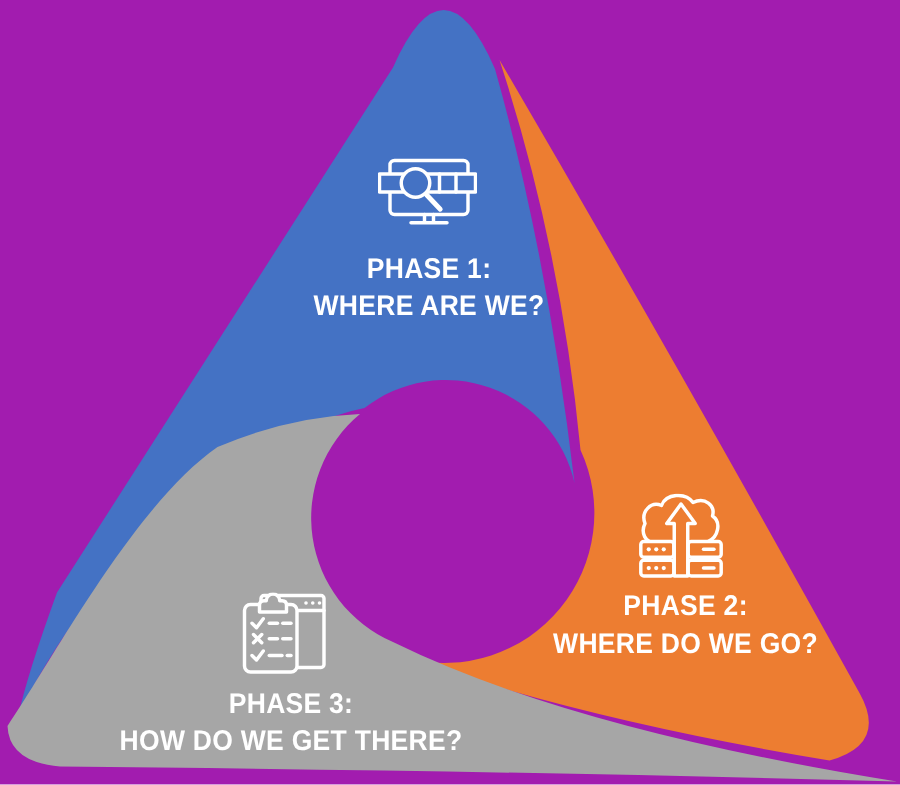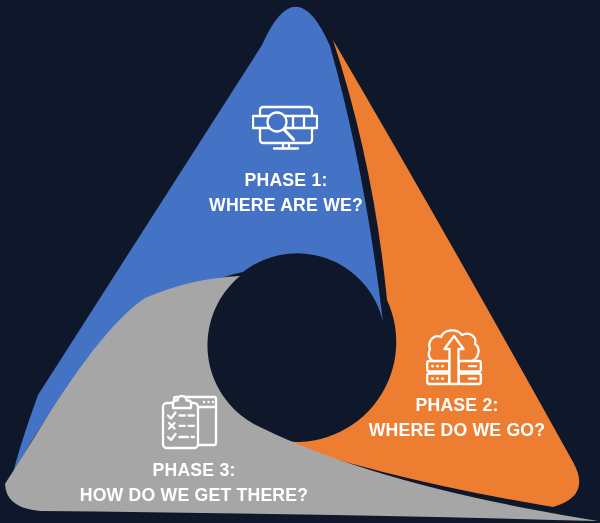--- a/index.html
+++ b/index.html
@@ -1,16 +1,16 @@
 <!DOCTYPE html>
 <html><head>
 <meta charset="utf-8">
 <style>
   html,body{margin:0;padding:0;background:#fff;}
-  .stage{position:relative;width:600px;height:523px;background:#0f172a;overflow:hidden;
+  .stage{position:relative;width:600px;height:523px;background:#a21caf;overflow:hidden;
          font-family:"Liberation Sans",sans-serif;}
   .shapes{position:absolute;left:0;top:0;}
   .phase-text{position:absolute;color:#fff;text-align:center;white-space:nowrap;
               font-weight:700;font-size:19px;line-height:25px;letter-spacing:.2px;
               transform:translateX(-50%) scaleX(.93);}
   .icon{position:absolute;}
   .ic{stroke:#fff;fill:none;stroke-width:2.3;stroke-linecap:round;stroke-linejoin:round;}
   .icf{stroke:#fff;stroke-width:2.3;stroke-linecap:round;stroke-linejoin:round;}
   .dot{fill:#fff;stroke:none;}
 </style>

